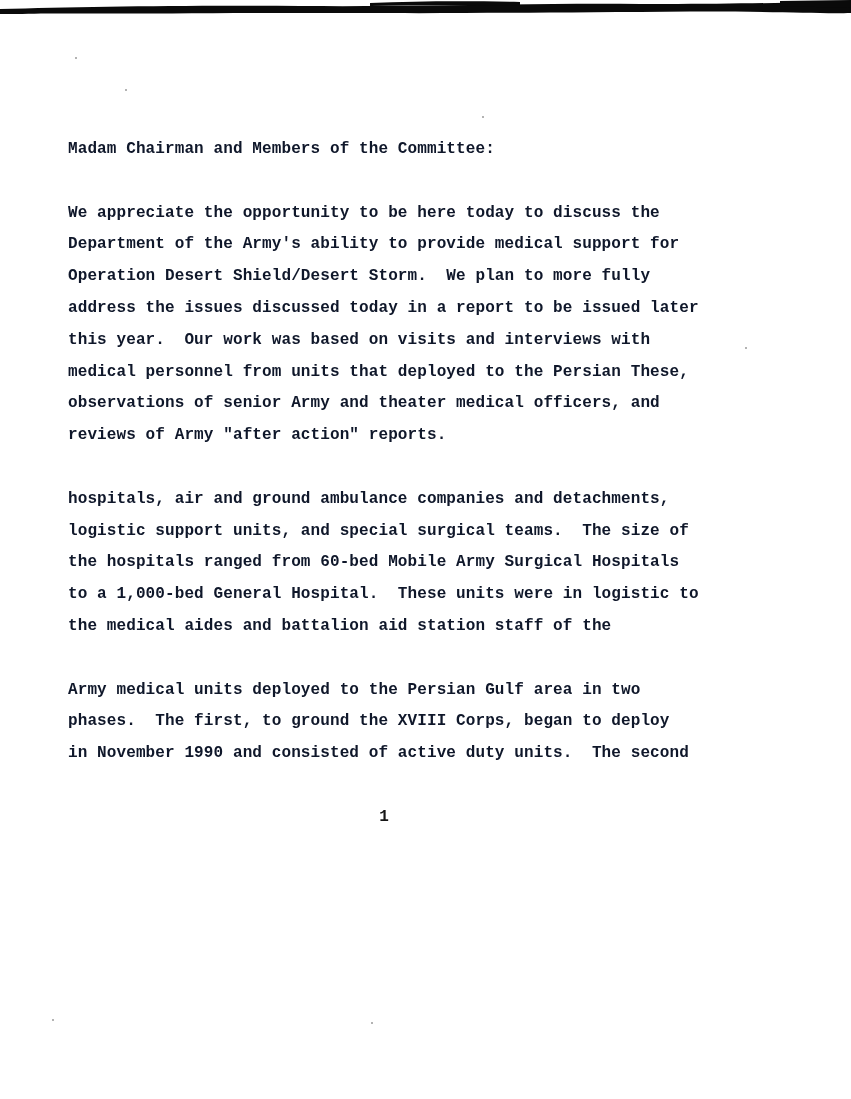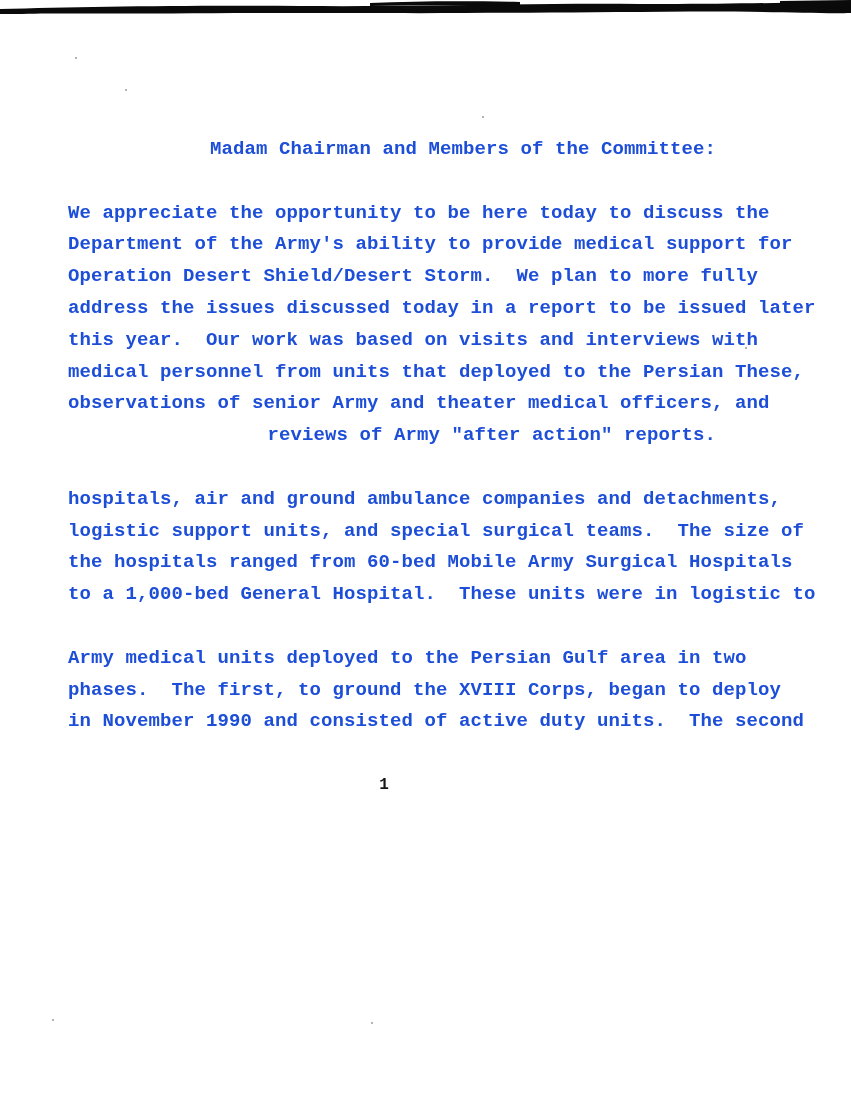--- a/index.html
+++ b/index.html
@@ -23,26 +23,25 @@
     height: 22px;
   }
   .content {
     position: absolute;
     left: 68px;
     top: 134px;
     width: 648px;
   }
   .line {
     white-space: pre;
-    font-size: 19px;
+    font-size: 16px;
     line-height: 31.8px;
     font-weight: bold;
-    color: #1d4ed8;
+    color: #0f172a;
     letter-spacing: 0.1px;
-    text-align: right;
   }
   .para {
     margin: 0 0 31.8px 0;
   }
   .heading-block {
     margin: 0 0 31.8px 0;
   }
   .heading-block .line {
     text-decoration: underline;
     text-underline-offset: 4px;
@@ -101,20 +100,21 @@
       <div class="line">this year.  Our work was based on visits and interviews with</div>
       <div class="line">medical personnel from units that deployed to the Persian These,</div>
       <div class="line">observations of senior Army and theater medical officers, and</div>
       <div class="line">reviews of Army "after action" reports.</div>
     </div>
     <div class="para">
       <div class="line">hospitals, air and ground ambulance companies and detachments,</div>
       <div class="line">logistic support units, and special surgical teams.  The size of</div>
       <div class="line">the hospitals ranged from 60-bed Mobile Army Surgical Hospitals</div>
       <div class="line">to a 1,000-bed General Hospital.  These units were in logistic to</div>
+      <div class="line">the medical aides and battalion aid station staff of the</div>
     </div>
     <div class="para">
       <div class="line">Army medical units deployed to the Persian Gulf area in two</div>
       <div class="line">phases.  The first, to ground the XVIII Corps, began to deploy</div>
       <div class="line">in November 1990 and consisted of active duty units.  The second</div>
     </div>
     <div class="page-number">1</div>
 </div>
 
 </body></html>

